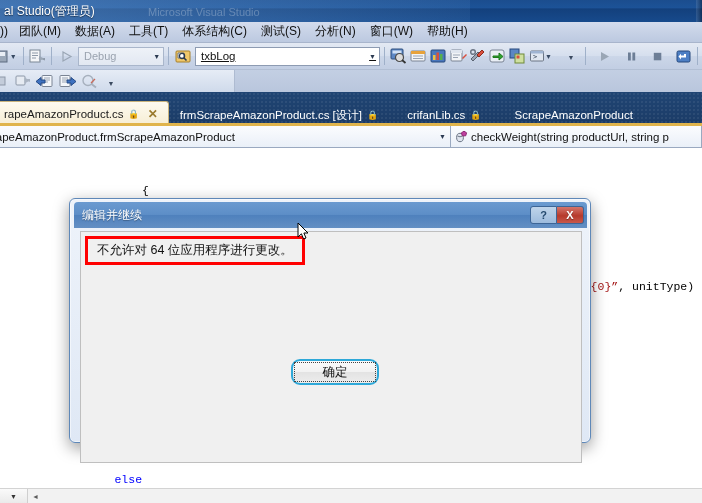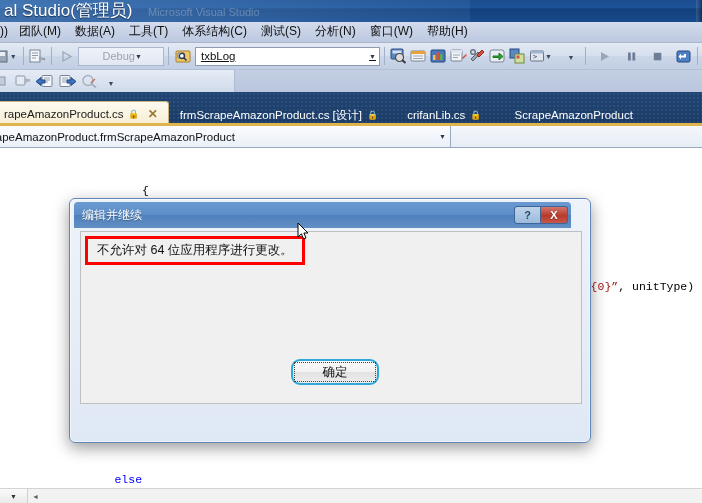--- a/index.html
+++ b/index.html
@@ -23,21 +23,21 @@
     width: 702px; height: 22px;
     background: linear-gradient(to bottom, #1b4d8e 0%, #1c5398 38%, #13407c 39%, #174a8c 100%);
     overflow: hidden;
   }
   .titlebar .tb-glow {
     position: absolute; left: 0; top: 0; width: 470px; height: 22px;
     background: linear-gradient(to right, rgba(120,170,225,.42), rgba(120,170,225,.10));
   }
   .titlebar .tb-text {
     position: absolute; left: 4px; top: 2px;
-    color: #ffffff; font-size: 17px; line-height: 18px;
+    color: #ffffff; font-size: 12px; line-height: 18px;
     text-shadow: 0 1px 1px rgba(0,0,0,.55);
     white-space: nowrap;
   }
   .titlebar .tb-ghost {
     position: absolute; left: 148px; top: 3px;
     color: rgba(255,255,255,.26); font-size: 11px; line-height: 18px;
     white-space: nowrap;
   }
   .tb-right-edge {
     position: absolute; right: 0; top: 0; width: 6px; height: 22px;
@@ -91,21 +91,21 @@
     display: inline-flex; align-items: center; justify-content: center;
     cursor: default; position: relative;
   }
   .caret { font-size: 7px; color: #384a63; margin-left: -2px; margin-right: 2px; }
 
   
   .combo-debug {
     width: 95px; height: 19px; margin-left: 2px;
     background: linear-gradient(to bottom, #eef2f8, #e2e8f2);
     border: 1px solid #a9b6cb;
-    display: flex; align-items: center; justify-content: center;
+    display: flex; align-items: center; justify-content: space-between;
     padding: 0 3px 0 5px;
     color: #9aa3af; font-size: 11px;
   }
   
   .combo-log {
     width: 205px; height: 19px; margin-left: 2px;
     background: #ffffff;
     border: 1px solid #8d9bb2;
     display: flex; align-items: center; justify-content: space-between;
     padding: 0 3px 0 5px;
@@ -216,21 +216,21 @@
   .hscroll .left-arrow { font-size: 7px; color: #5b5b5b; padding-left: 4px; }
 
   
   .dialog {
     position: absolute; left: 69px; top: 198px;
     width: 522px; height: 245px;
     border-radius: 6px;
     background: linear-gradient(to bottom, #eef3fa, #dfe8f5);
     border: 1px solid #5f88b8;
     box-shadow: 0 5px 16px rgba(0,0,0,.40), 0 0 0 1px rgba(255,255,255,.5) inset;
-    padding: 4px 20px 5px 5px;
+    padding: 4px 4px 5px 5px;
   }
   .dlg-title {
     height: 26px; display: flex; align-items: center; justify-content: space-between;
     padding-left: 8px;
     background: linear-gradient(to bottom, #6a9ad0 0%, #5d8ec7 48%, #4f81bd 52%, #638fc3 100%);
     border-radius: 4px 4px 0 0;
     margin: -1px -1px 0 -1px;
   }
   .dlg-title .t {
     font-size: 12px; color: #ffffff;
@@ -248,21 +248,21 @@
     background: linear-gradient(to bottom, #bfd4ea, #9dbbdd);
     color: #24496f; border-radius: 3px 0 0 3px;
     text-shadow: none;
   }
   .dlg-btn.close {
     background: linear-gradient(to bottom, #d4756b, #b63a2c 55%, #c9584a);
     border-radius: 0 3px 3px 0; border-left: none;
   }
   .dlg-body {
     position: absolute; left: 10px; top: 32px;
-    width: 502px; height: 173px;
+    width: 502px; height: 232px;
     background: #f0f0f0;
     border: 1px solid #bfbfbf;
   }
   .msg-wrap {
     position: absolute; left: 4px; top: 4px;
   }
   .msg-box {
     border: 3px solid #ff0000;
     padding: 3px 9px 4px 9px;
     display: inline-block;
@@ -530,20 +530,30 @@
       </div>
     </div>
     <div class="gold-underline"></div>
   </div>
 
   <div class="navbar">
     <div class="nav-combo left" style="padding-left:0;">
       <span style="padding-left:0;margin-left:-8px;">rapeAmazonProduct.frmScrapeAmazonProduct</span>
       <span class="combo-arrow">▼</span>
     </div>
+    <div class="nav-combo right">
+      <span class="nav-icon">
+        <svg width="13" height="13" viewBox="0 0 13 13">
+          <ellipse cx="5" cy="7.5" rx="3.4" ry="4.2" fill="#dfe4ee" stroke="#6b7584"></ellipse>
+          <path d="M2.5 6 q2.5 1.6 5 0" stroke="#6b7584" fill="none"></path>
+          <path d="M9 1.2 l2.6 1.6 l-0.9 3 l-3.4 0 l-0.9 -3 z" fill="#c040a0" stroke="#8d2a74"></path>
+        </svg>
+      </span>
+      <span style="overflow:hidden;white-space:nowrap;">checkWeight(string productUrl, string p</span>
+    </div>
   </div>
 
   <div class="editor">
     <div class="code" style="padding-top:3px;">
       <div class="code-line"><span>                    {</span></div>
       <div class="code-line"><span>                        calculatedKiloGram = </span><span class="kw">false</span><span>;</span></div>
       <div class="code-line"><span>                        invalidReason = </span><span class="type">String</span><span>.Format(</span><span class="str">“Unrecognized weight unit type {0}”</span><span>, unitType)</span></div>
     </div>
 
     <div class="code" style="position:absolute;left:0;top:292px;">

